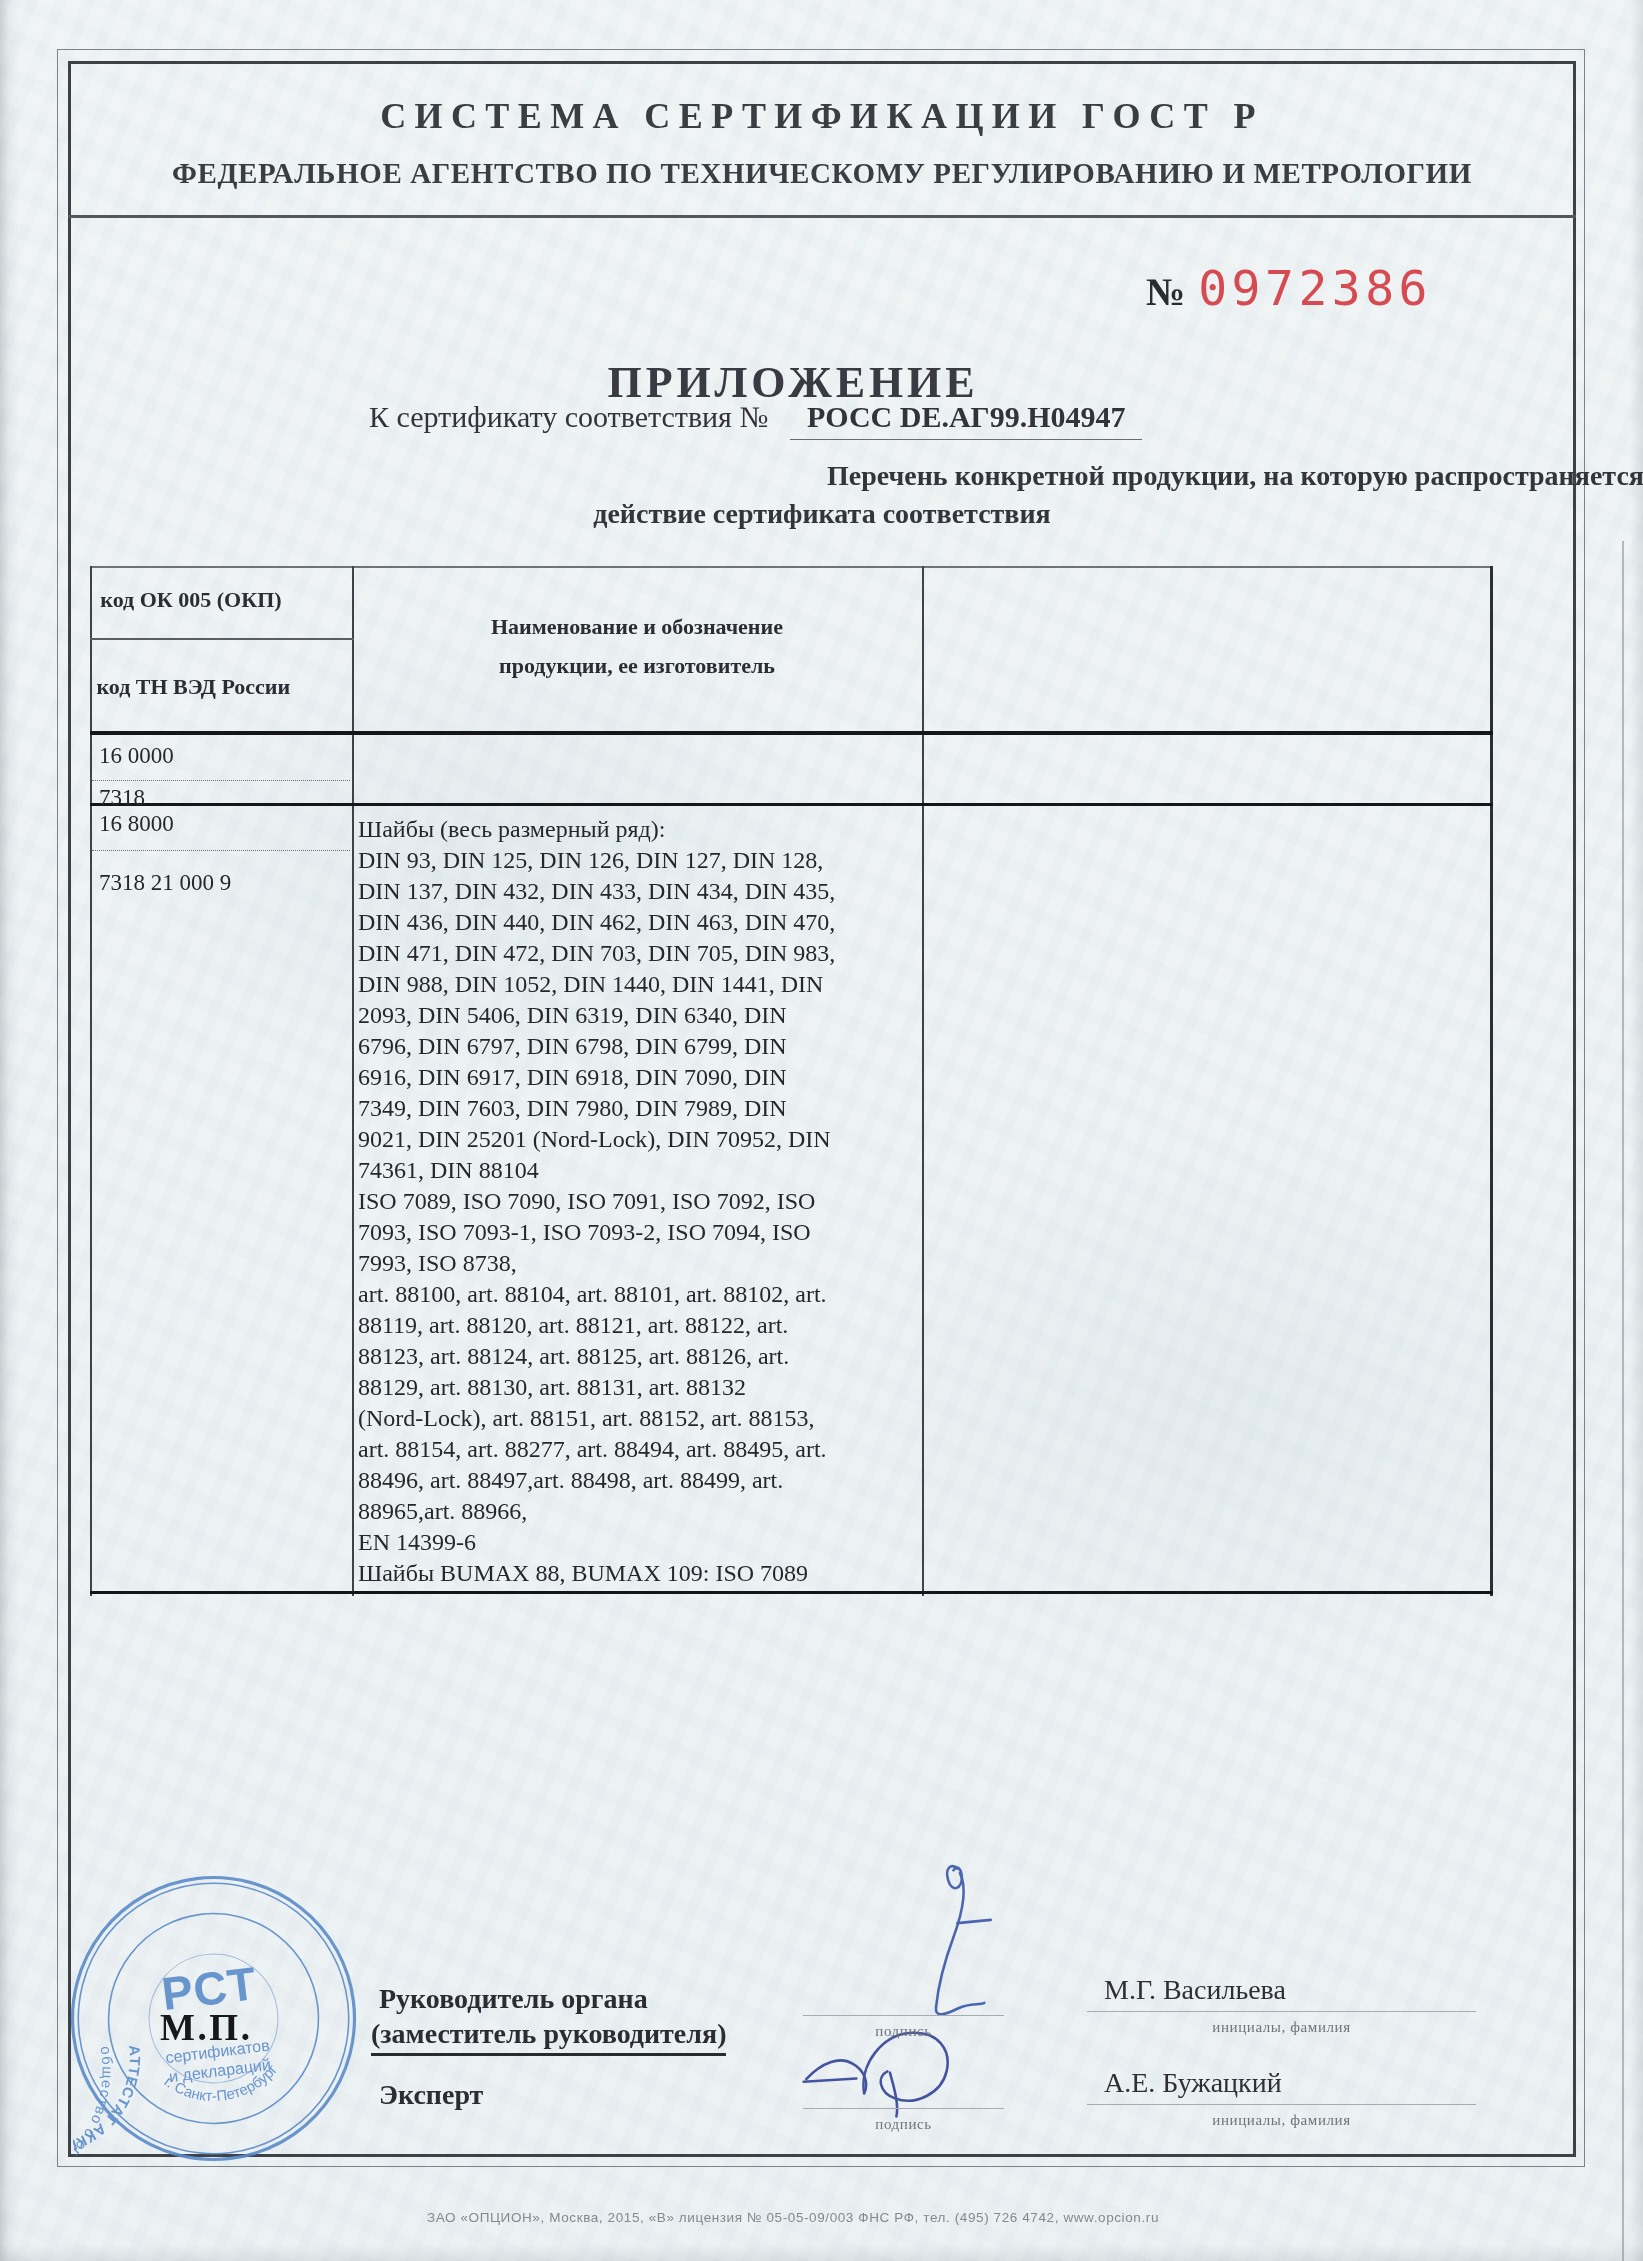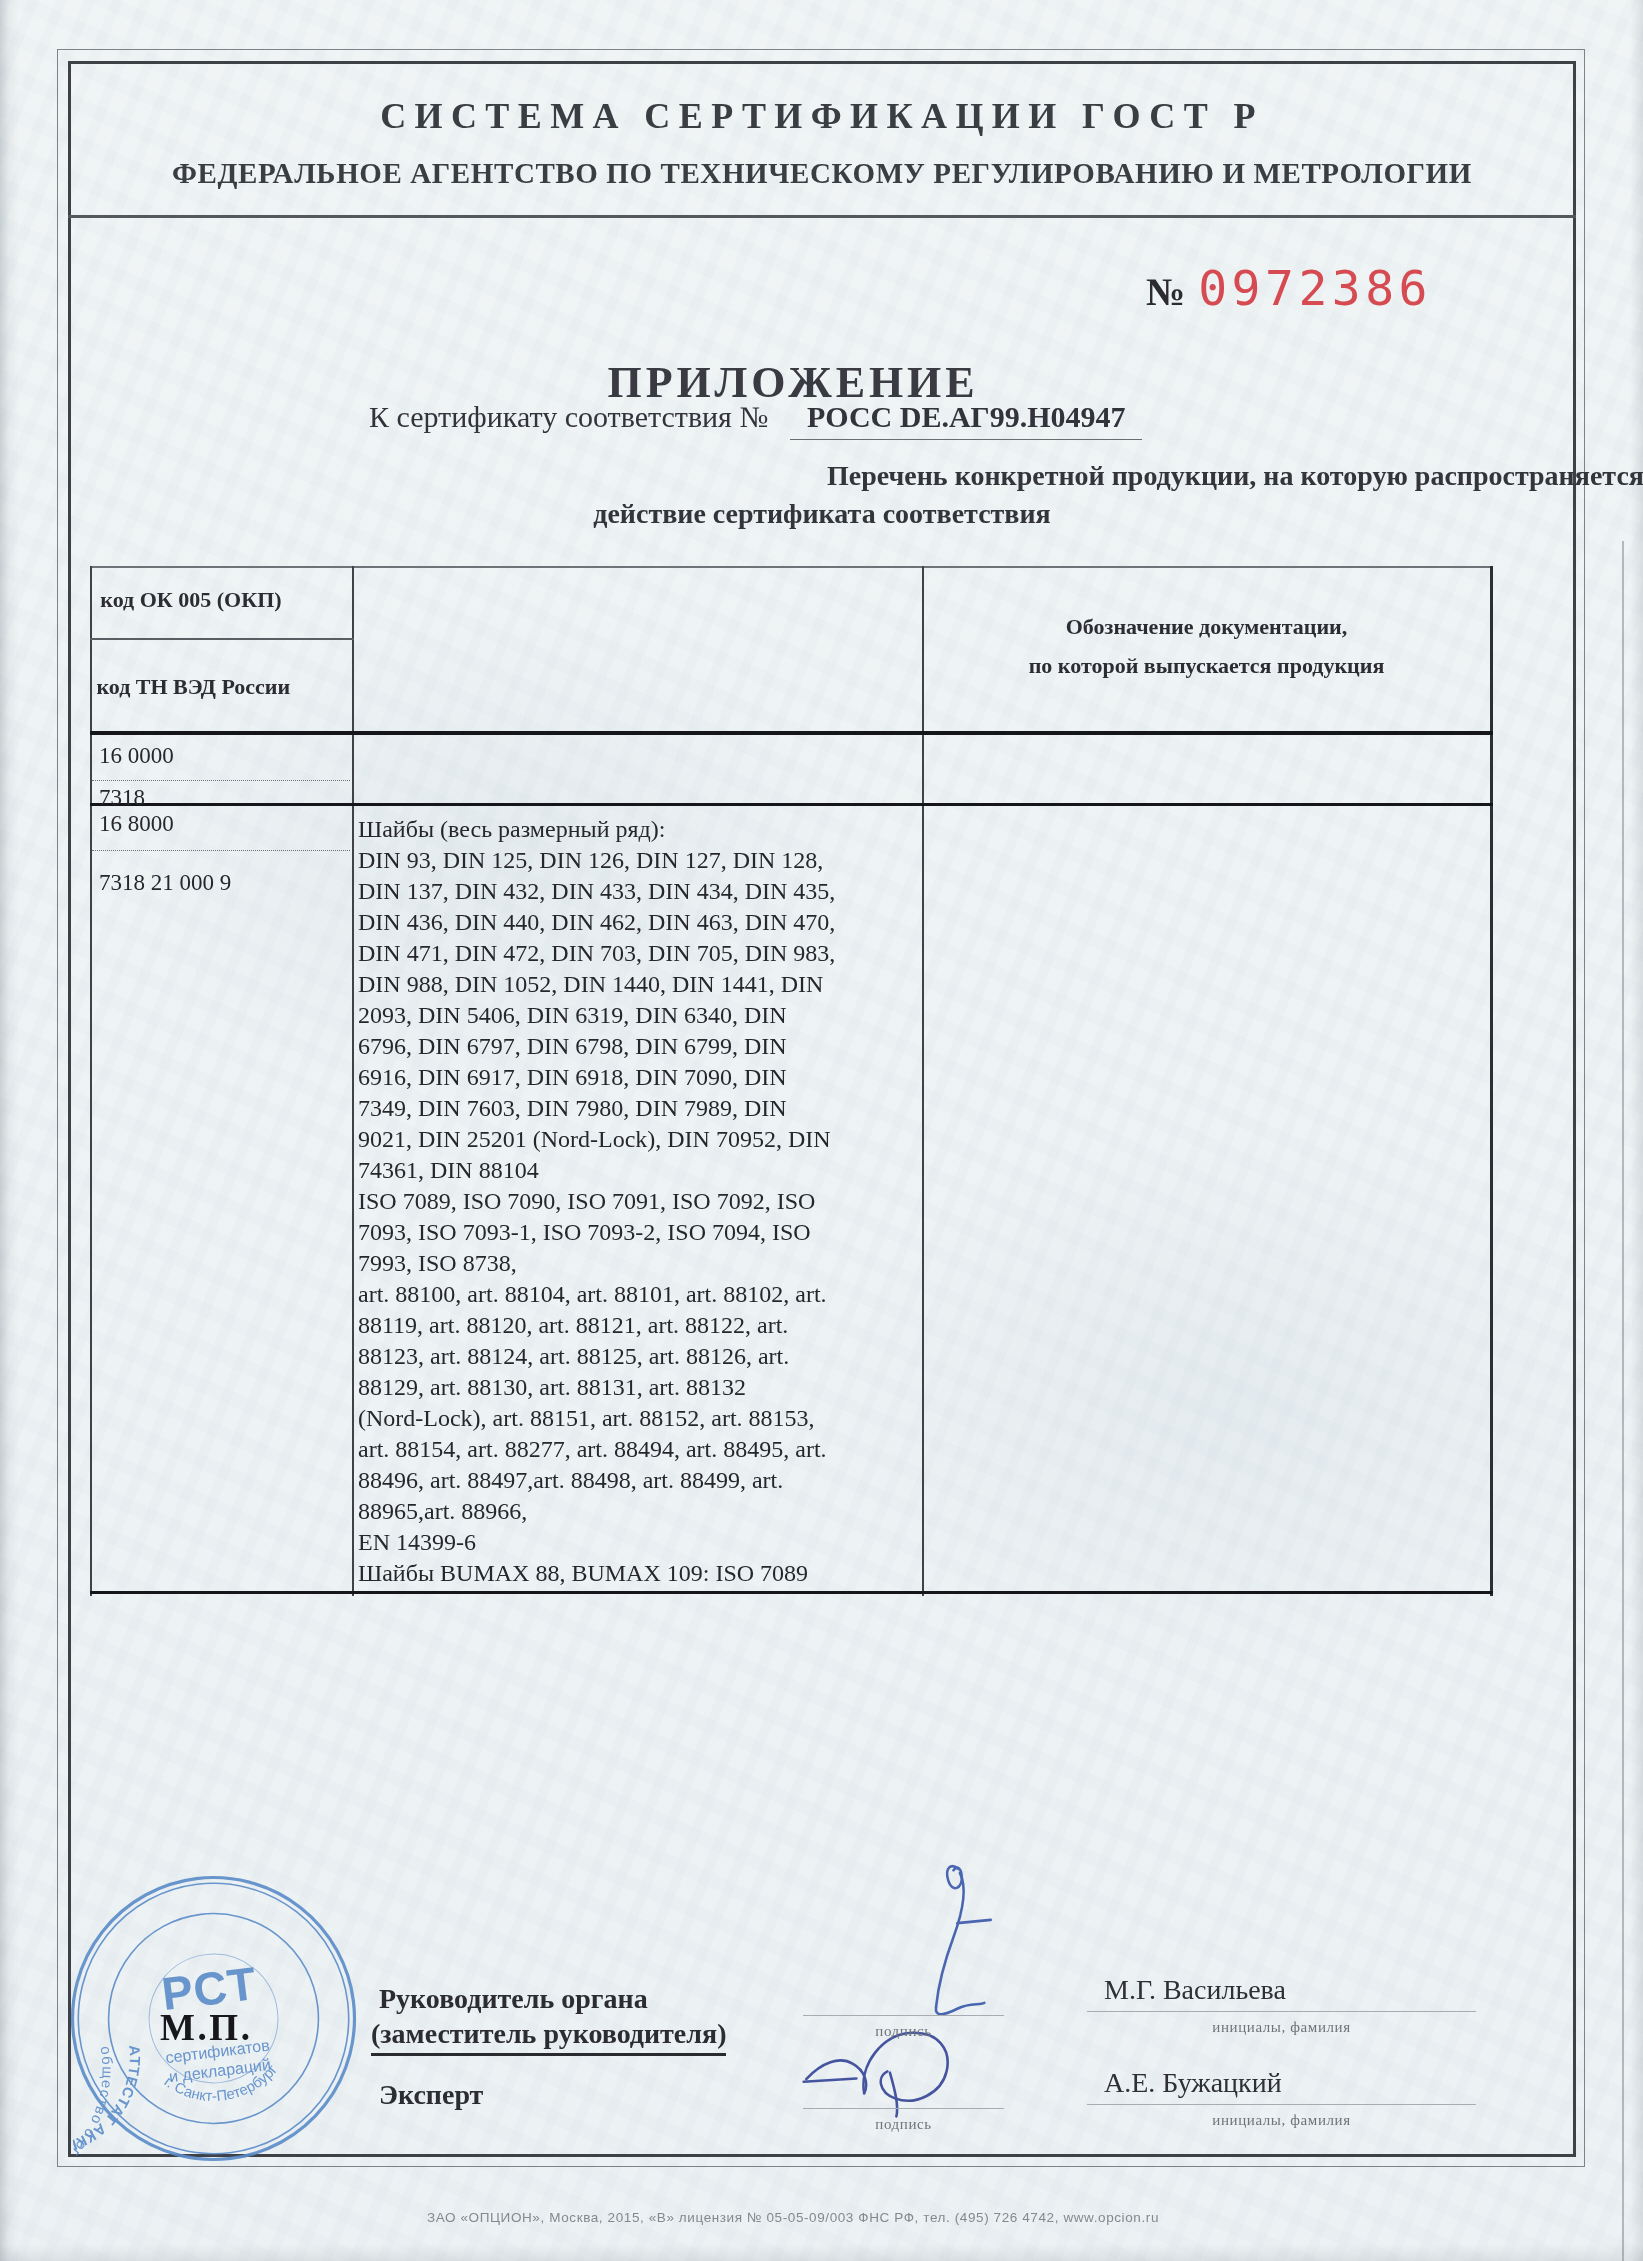--- a/index.html
+++ b/index.html
@@ -138,22 +138,22 @@
   <div class="v-1 line"></div>
   <div class="v-2 line"></div>
   <div class="v-right line"></div>
   <div class="h-okp line"></div>
   <div class="b-top line"></div>
   <div class="r-sep line"></div>
   <div class="b-bot line"></div>
 
   <div class="cell hdr c-okp-h">код ОК 005 (ОКП)</div>
   <div class="cell hdr c-tnved-h">код ТН ВЭД России</div>
-  <div class="cell hdr c-docs-h">Обозначение документации,
-по которой выпускается продукция</div>
+  <div class="cell hdr c-prod-h">Наименование и обозначение
+продукции, ее изготовитель</div>
 
   <div class="cell code r1-okp">16 0000</div>
   <div class="dotted d-r1"></div>
   <div class="cell code r1-tnved">7318</div>
 
   <div class="cell code r2-okp">16 8000</div>
   <div class="dotted d-r2"></div>
   <div class="cell code r2-tnved">7318 21 000 9</div>
   <div class="cell r2-prod">Шайбы (весь размерный ряд):
 DIN 93, DIN 125, DIN 126, DIN 127, DIN 128,

